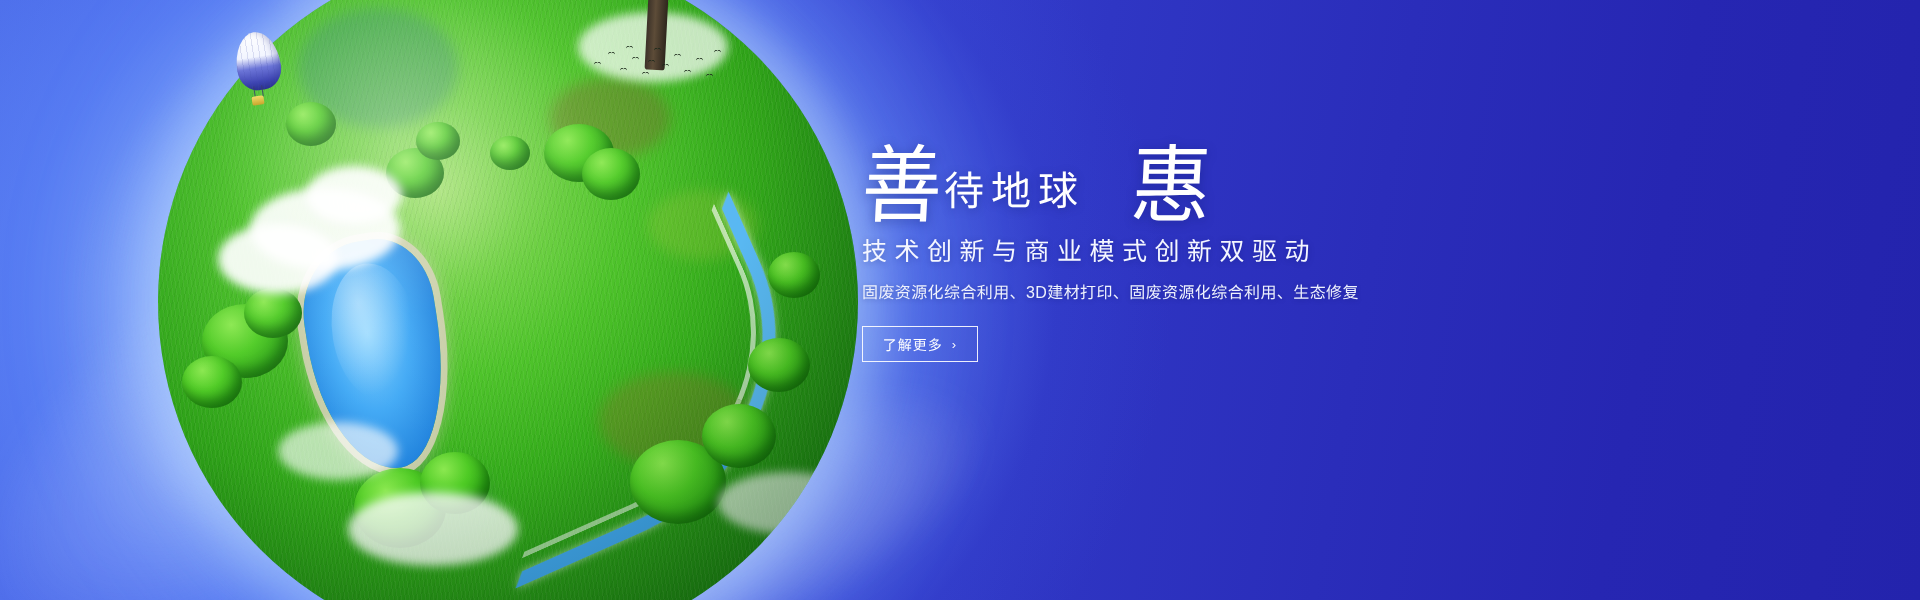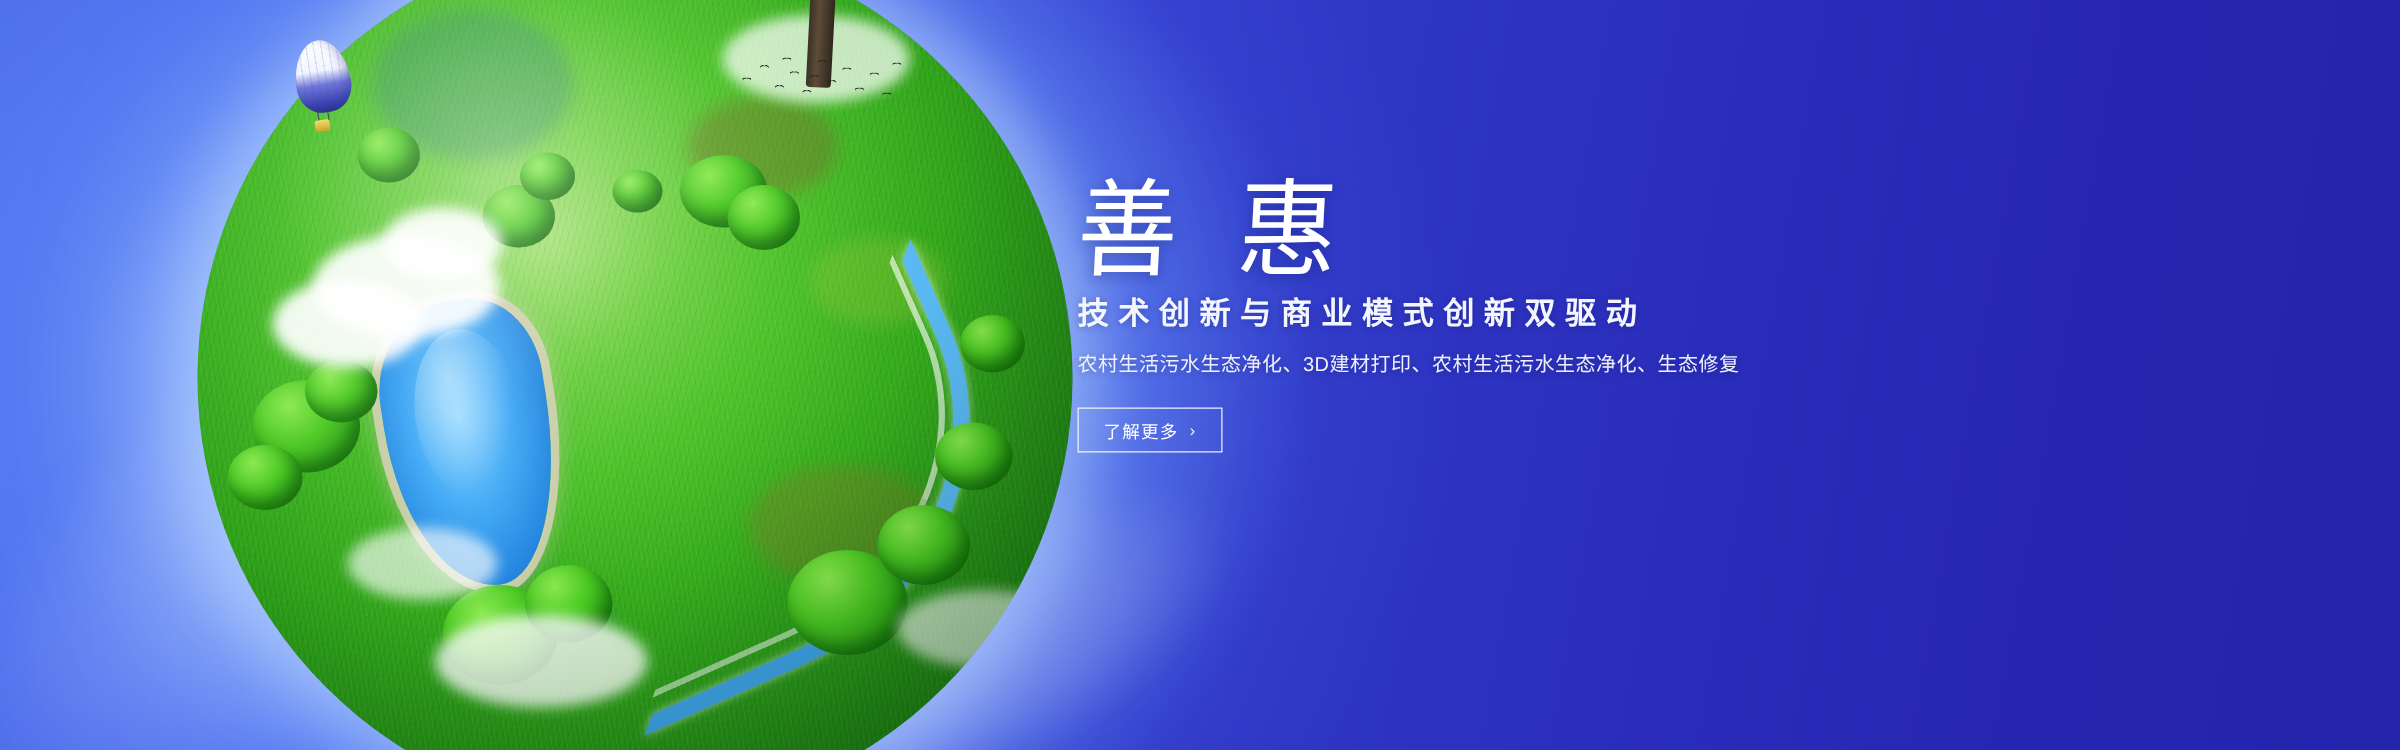--- a/index.html
+++ b/index.html
@@ -219,21 +219,21 @@
     font-family:"Liberation Serif","DejaVu Serif",serif;
   }
   .small-chars{
     font-size:40px;line-height:1;letter-spacing:7px;font-weight:400;
     position:relative;top:-6px;
     font-family:"Liberation Serif","DejaVu Serif",serif;
   }
   .hl-gap{display:inline-block;width:46px;}
   .subtitle{
     margin-top:18px;font-size:25px;letter-spacing:7.5px;line-height:1.2;
-    font-weight:700;color:#f4f6ff;white-space:nowrap;
+    font-weight:400;color:#f4f6ff;white-space:nowrap;
     text-shadow:0 1px 6px rgba(10,20,90,0.30);
   }
   .desc{
     margin-top:16px;font-size:16px;letter-spacing:.4px;line-height:1.4;
     color:#eef1fd;white-space:nowrap;
     text-shadow:0 1px 5px rgba(10,20,90,0.30);
   }
   .cta{
     display:inline-flex;align-items:center;justify-content:center;gap:9px;
     margin-top:22px;width:116px;height:36px;
@@ -319,27 +319,28 @@
     <div class="bird" style="left:114px;top:30px;"></div>
     <div class="bird" style="left:122px;top:6px;"></div>
     <div class="bird" style="left:34px;top:2px;"></div>
     <div class="bird" style="left:56px;top:16px;"></div>
   </div>
 
   <div class="content">
 
     <div class="headline">
       <span class="big-char">善</span>
+      <span class="small-chars">待地球</span>
       <span class="hl-gap"></span>
       <span class="big-char">惠</span>
     </div>
 
     <div class="subtitle">技术创新与商业模式创新双驱动</div>
 
-    <div class="desc">农村生活污水生态净化、3D建材打印、农村生活污水生态净化、生态修复</div>
+    <div class="desc">固废资源化综合利用、3D建材打印、固废资源化综合利用、生态修复</div>
 
     <div class="cta">
       <span>了解更多</span>
       <span class="chev">›</span>
     </div>
 
   </div>
 </div>
 
 </body></html>

